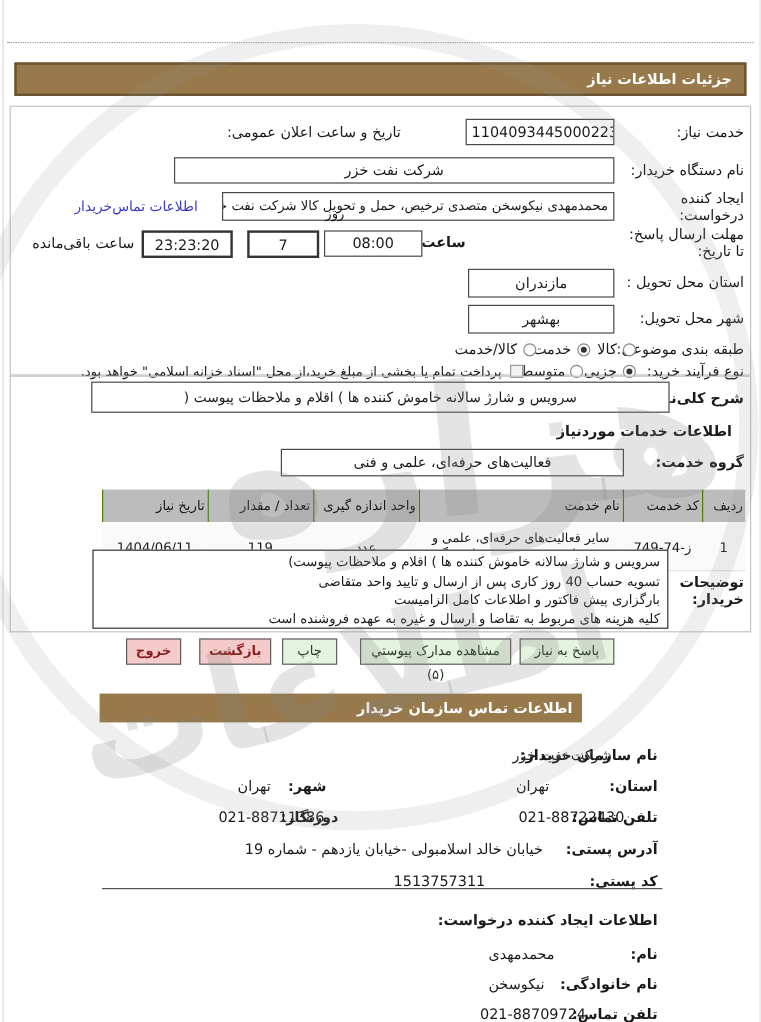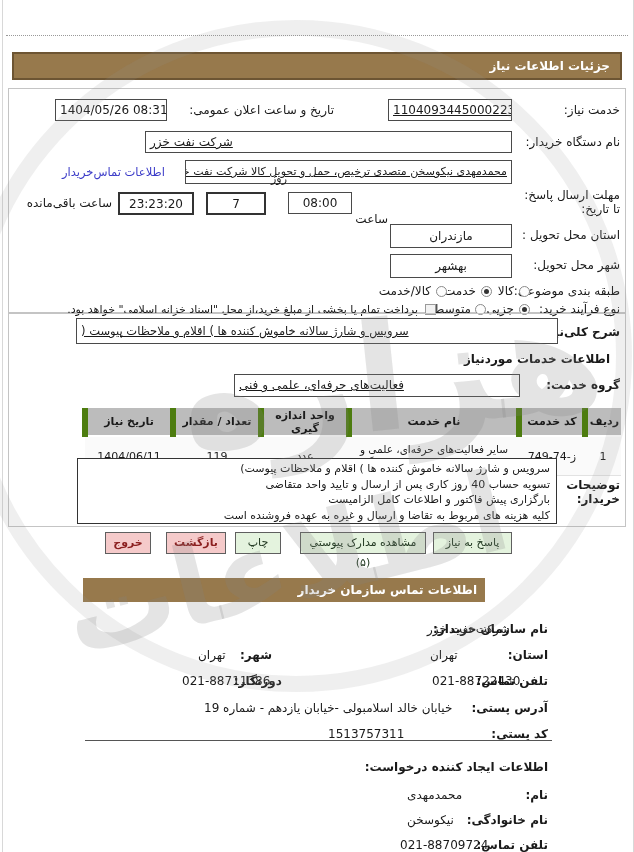--- a/index.html
+++ b/index.html
@@ -8,28 +8,28 @@
   .edge{position:absolute;top:0;bottom:0;width:1px;background:#d8d8d8;}
   .dotline{position:absolute;top:35px;left:6px;right:6px;border-top:1px dotted #999;}
   .bar{position:absolute;height:24px;background:#97794c;color:#fff;font-weight:bold;line-height:24px;padding-right:10px;box-sizing:border-box;}
   .bar.first{border:2px solid #6d5533;height:28px;line-height:25px;}
   .panel{position:absolute;border:1px solid #c4c4c4;background:transparent;}
   .lbl{position:absolute;white-space:nowrap;}
   .lbl.wrap{white-space:normal;line-height:14px;}
   .b{font-weight:bold;}
   .ibox{position:absolute;border:1px solid #4a4a4a;background:#fff;box-sizing:border-box;height:22px;line-height:20px;padding:0 4px;overflow:hidden;white-space:nowrap;}
   .ibox.center{text-align:center;}
-  .ibox.right{text-align:left;text-decoration:underline;}
+  .ibox.right{text-align:center;}
   .ibox.heavy{border-width:2px;border-color:#333;}
   .link{position:absolute;color:#3b3bc8;cursor:pointer;font-size:11.5px;white-space:nowrap;}
   .radio{position:absolute;width:11px;height:11px;border:1px solid #8a8a8a;border-radius:50%;background:#fdfdfd;box-sizing:border-box;}
   .radio.sel::after{content:"";position:absolute;left:2px;top:2px;width:5px;height:5px;border-radius:50%;background:#333;}
   .chk{position:absolute;width:11px;height:11px;border:1px solid #9a9a9a;background:#f2f2f2;box-sizing:border-box;}
   .tbl{position:absolute;direction:rtl;border-collapse:collapse;table-layout:fixed;font-size:11px;}
-  .tbl th{background:#bcbcbc;border-left:6px solid #4d7c0f;font-weight:bold;height:27px;padding:0 2px;}
+  .tbl th{background:#bcbcbc;border-left:1px solid #4d7c0f;font-weight:normal;height:27px;padding:0 2px;text-align:right;}
   .tbl td{background:#fafafa;border-top:2px solid #fff;border-bottom:1px solid #e2e2e2;text-align:center;height:38px;padding:0 3px;}
   .notesbox{position:absolute;border:1px solid #333;background:#fff;box-sizing:border-box;padding:2px 6px;font-size:11px;line-height:15.5px;text-align:right;}
   .btn{position:absolute;height:22px;line-height:20px;text-align:center;border:1px solid #5f5f5f;box-sizing:border-box;font-size:11px;cursor:pointer;}
   .btn.green{background:#e4f3de;color:#233a23;}
   .btn.pink{background:#f5caca;color:#8b1f1f;font-weight:bold;}
   .val{position:absolute;white-space:nowrap;}
   .divider{position:absolute;border-top:1px solid #555;}
   .wm{position:absolute;z-index:30;pointer-events:none;color:rgba(130,130,130,0.22);font-weight:bold;}
   .wm-circle{position:absolute;z-index:30;pointer-events:none;border:16px solid rgba(150,150,150,0.15);border-radius:50%;}
   .small{font-size:11px;}
@@ -43,31 +43,31 @@
   <div class="edge" style="right:0px;"></div>
   <div class="dotline"></div>
 
   <div class="bar first" style="top:52px;left:12px;width:610px;">جزئیات اطلاعات نیاز</div>
 
   <div class="panel" style="top:88px;left:8px;width:616px;height:223px;"></div>
 
   <span class="lbl" style="right:14px;top:103px;">خدمت نیاز:</span>
   <div class="ibox right" style="right:122px;top:99px;width:124px;" dir="ltr">1104093445000223</div>
   <span class="lbl" style="right:300px;top:103px;">تاریخ و ساعت اعلان عمومی:</span>
-  <div class="ibox center" style="left:55px;top:99px;width:112px;" dir="ltr">1404/05/26 08:31</div>
 
   <span class="lbl" style="right:14px;top:135px;margin-left:30px;">نام دستگاه خریدار:</span>
   <div class="ibox right" style="right:122px;top:131px;width:367px;">شرکت نفت خزر</div>
 
+  <span class="lbl wrap" style="right:14px;top:158px;width:80px;">ایجاد کننده درخواست:</span>
   <div class="ibox right small" style="right:122px;top:160px;width:327px;height:24px;line-height:22px;">محمدمهدی  نیکوسخن  متصدی  ترخیص، حمل و تحویل کالا شرکت نفت خزر</div>
   <span class="link" style="left:62px;top:165px;">اطلاعات تماس‌خریدار</span>
 
   <span class="lbl wrap" style="right:14px;top:188px;width:98px;">مهلت ارسال پاسخ: تا تاریخ:</span>
-  <span class="lbl" style="right:246px;top:212px;">ساعت</span>
-  <div class="ibox center" style="right:282px;top:192px;width:64px;text-align:center;" dir="ltr">08:00</div>
+  <span class="lbl" style="right:246px;top:195px;font-weight:bold;">ساعت</span>
+  <div class="ibox center" style="right:282px;top:192px;width:82px;text-align:center;" dir="ltr">08:00</div>
   <span class="lbl small" style="right:347px;top:172px;">روز</span>
   <div class="ibox center heavy" style="right:368px;top:192px;width:60px;height:23px;" dir="ltr">7</div>
   <div class="ibox center heavy" style="right:440px;top:192px;width:76px;height:23px;" dir="ltr">23:23:20</div>
   <span class="lbl" style="right:522px;top:196px;">ساعت باقی‌مانده</span>
 
   <span class="lbl" style="right:14px;top:228px;">استان محل تحویل :</span>
   <div class="ibox center" style="right:122px;top:224px;width:122px;height:24px;line-height:22px;">مازندران</div>
 
   <span class="lbl" style="right:14px;top:258px;">شهر محل تحویل:</span>
   <div class="ibox center" style="right:122px;top:254px;width:122px;height:24px;line-height:22px;">بهشهر</div>

